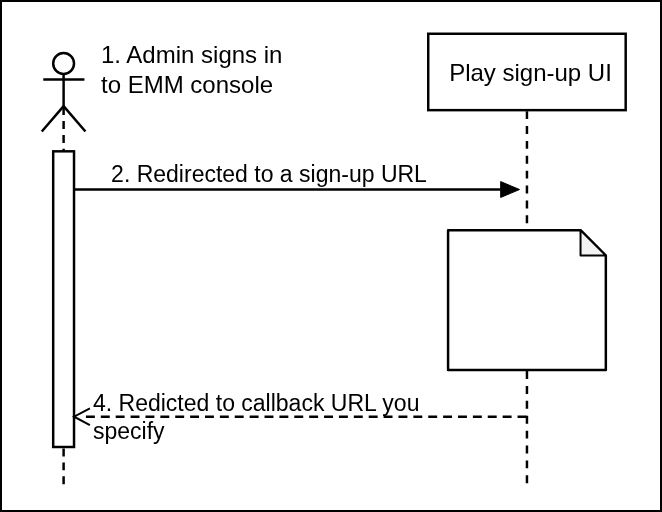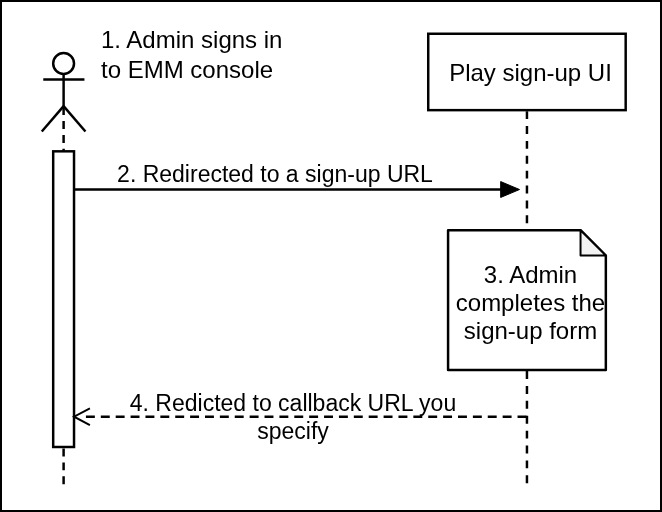--- a/index.html
+++ b/index.html
@@ -25,38 +25,38 @@
     width: 100%;
     height: 100%;
   }
   .label {
     position: absolute;
     color: #000000;
     white-space: pre-line;
   }
   .actor-label {
     left: 99px;
-    top: 23px;
+    top: 38px;
     font-size: 24px;
     line-height: 30px;
     text-align: left;
   }
   .participant-label {
     left: 429px;
     top: 32px;
     width: 199px;
     height: 77px;
     display: flex;
     align-items: center;
     justify-content: center;
     font-size: 24px;
     text-align: right;
   }
   .message-2-label {
-    left: 73px;
+    left: 67px;
     top: 158px;
     width: 400px;
     font-size: 23px;
     line-height: 28px;
     text-align: center;
   }
   .note-label {
     left: 451px;
     top: 232px;
     width: 155px;
@@ -67,21 +67,21 @@
     font-size: 24px;
     line-height: 28px;
     text-align: center;
   }
   .message-4-label {
     left: 91px;
     top: 387px;
     width: 400px;
     font-size: 23px;
     line-height: 28px;
-    text-align: center;
+    text-align: left;
   }
 </style>
 </head>
 <body>
 
 <div class="canvas">
 
   <svg class="diagram-svg" viewBox="0 0 662 512">
 
     <g stroke="#000000" stroke-width="2.5" fill="none">
@@ -114,19 +114,16 @@
     <path d="M582.5 230 L608 255.5 L582.5 255.5 Z" fill="#f2f2f2" stroke="#000000" stroke-width="2" stroke-linejoin="round"></path>
   </svg>
 
   <div class="label actor-label">1. Admin signs in
 to EMM console</div>
 
   <div class="label participant-label">Play sign-up UI</div>
 
   <div class="label message-2-label">2. Redirected to a sign-up URL</div>
 
-  <div class="label note-label">3. Admin
-completes the
-sign-up form</div>
 
   <div class="label message-4-label">4. Redicted to callback URL you specify</div>
 
 </div>
 
 </body></html>

